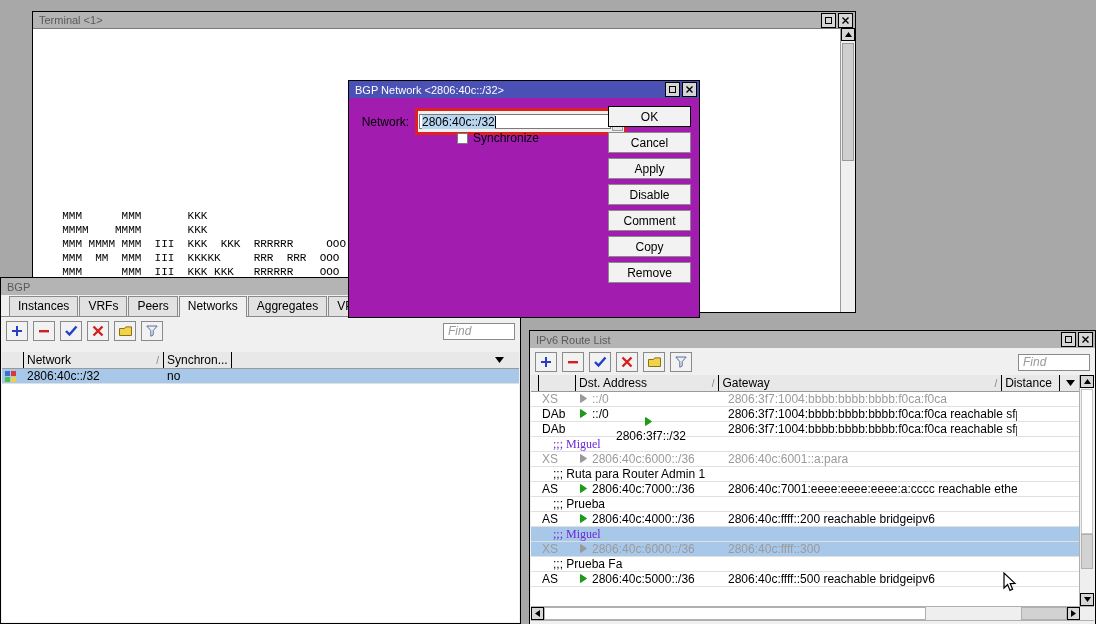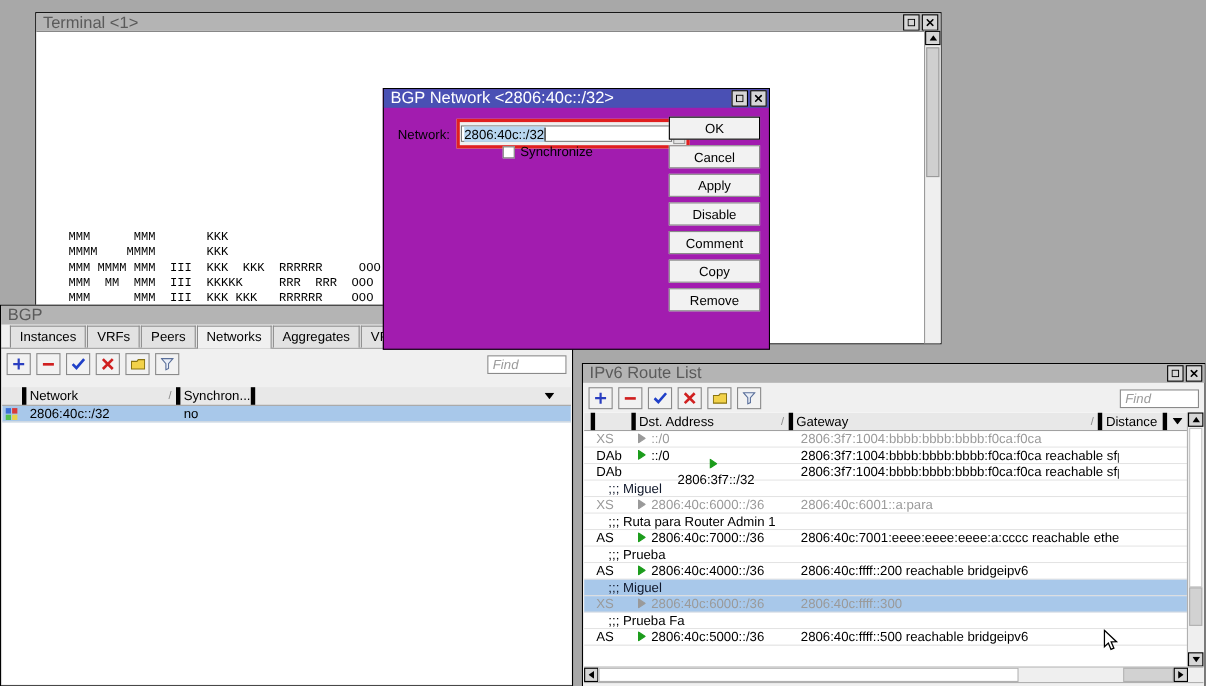--- a/index.html
+++ b/index.html
@@ -8,21 +8,21 @@
     background:#a8a8a8;
     font-family:"Liberation Sans", sans-serif;
     font-size:12px;
     color:#000;
     position:relative;
     -webkit-font-smoothing:none;
   }
   .win{position:absolute;background:#f0f0f0;border:1px solid #000;box-sizing:border-box;}
 
   
-  .tbar{height:16px;display:flex;align-items:center;padding:0 2px 0 6px;font-size:15px;box-sizing:border-box;}
+  .tbar{height:16px;display:flex;align-items:center;padding:0 2px 0 6px;font-size:11px;box-sizing:border-box;}
   .tbar.inactive{background:#b4b4b4;color:#5a5a5a;}
   .tbar.active{background:#4a50b4;color:#ffffff;}
   .tbar .ttl{flex:1;white-space:nowrap;overflow:hidden;}
   .tbtns{display:flex;gap:2px;}
   .tbtn{width:13px;height:13px;border:1px solid #000;background:#d6d6d6;
         display:flex;align-items:center;justify-content:center;font-size:9px;line-height:1;
         font-family:"DejaVu Sans", sans-serif;}
   .tbtn svg{display:block;}
 
   
@@ -66,29 +66,29 @@
 
   
   .tabs{display:flex;align-items:flex-end;height:22px;padding-left:8px;gap:1px;box-sizing:border-box;
         border-bottom:1px solid #8a8a8a;}
   .tab{padding:2px 8px 3px;border:1px solid #8a8a8a;border-bottom:none;background:#e2e2e2;font-size:12px;
        line-height:14px;box-sizing:border-box;}
   .tab.sel{background:#f0f0f0;padding-bottom:4px;margin-bottom:-1px;position:relative;z-index:2;}
 
   
   .thead{display:flex;height:17px;background:#e8e8e8;border-bottom:1px solid #9a9a9a;font-size:12px;box-sizing:border-box;}
-  .th{border-right:4px solid #000000;padding:1px 3px;box-sizing:border-box;display:flex;align-items:center;position:relative;overflow:hidden;}
+  .th{border-right:1px solid #000000;padding:1px 3px;box-sizing:border-box;display:flex;align-items:center;position:relative;overflow:hidden;}
   .th .sortmark{position:absolute;right:4px;color:#888;font-size:10px;}
   .rows{font-size:12px;}
   .row{display:flex;height:15px;border-bottom:1px solid #e0e0e0;align-items:center;box-sizing:border-box;background:#fff;}
   .row.sel{background:#a8c8ea;}
   .row.dim{color:#9a9a9a;}
   .cell{padding:0 3px;box-sizing:border-box;overflow:hidden;white-space:nowrap;display:flex;align-items:center;}
   .cmt{color:#000;padding-left:22px;}
-  .cmt.dim{color:#0f172a;}
+  .cmt.dim{color:#6d28d9;font-family:Liberation Serif, serif;}
   .tri{width:9px;display:inline-block;margin-right:3px;}
 
   
   #bgpwin{left:0px;top:277px;width:521px;height:347px;}
   #bgpwin .tbar{height:17px;}
   #bgp-list-head{position:absolute;left:1px;right:1px;top:74px;}
   #bgp-rows{position:absolute;left:1px;right:1px;top:91px;bottom:1px;background:#fff;overflow:hidden;}
 
   
   #routewin{left:529px;top:330px;width:567px;height:310px;}

